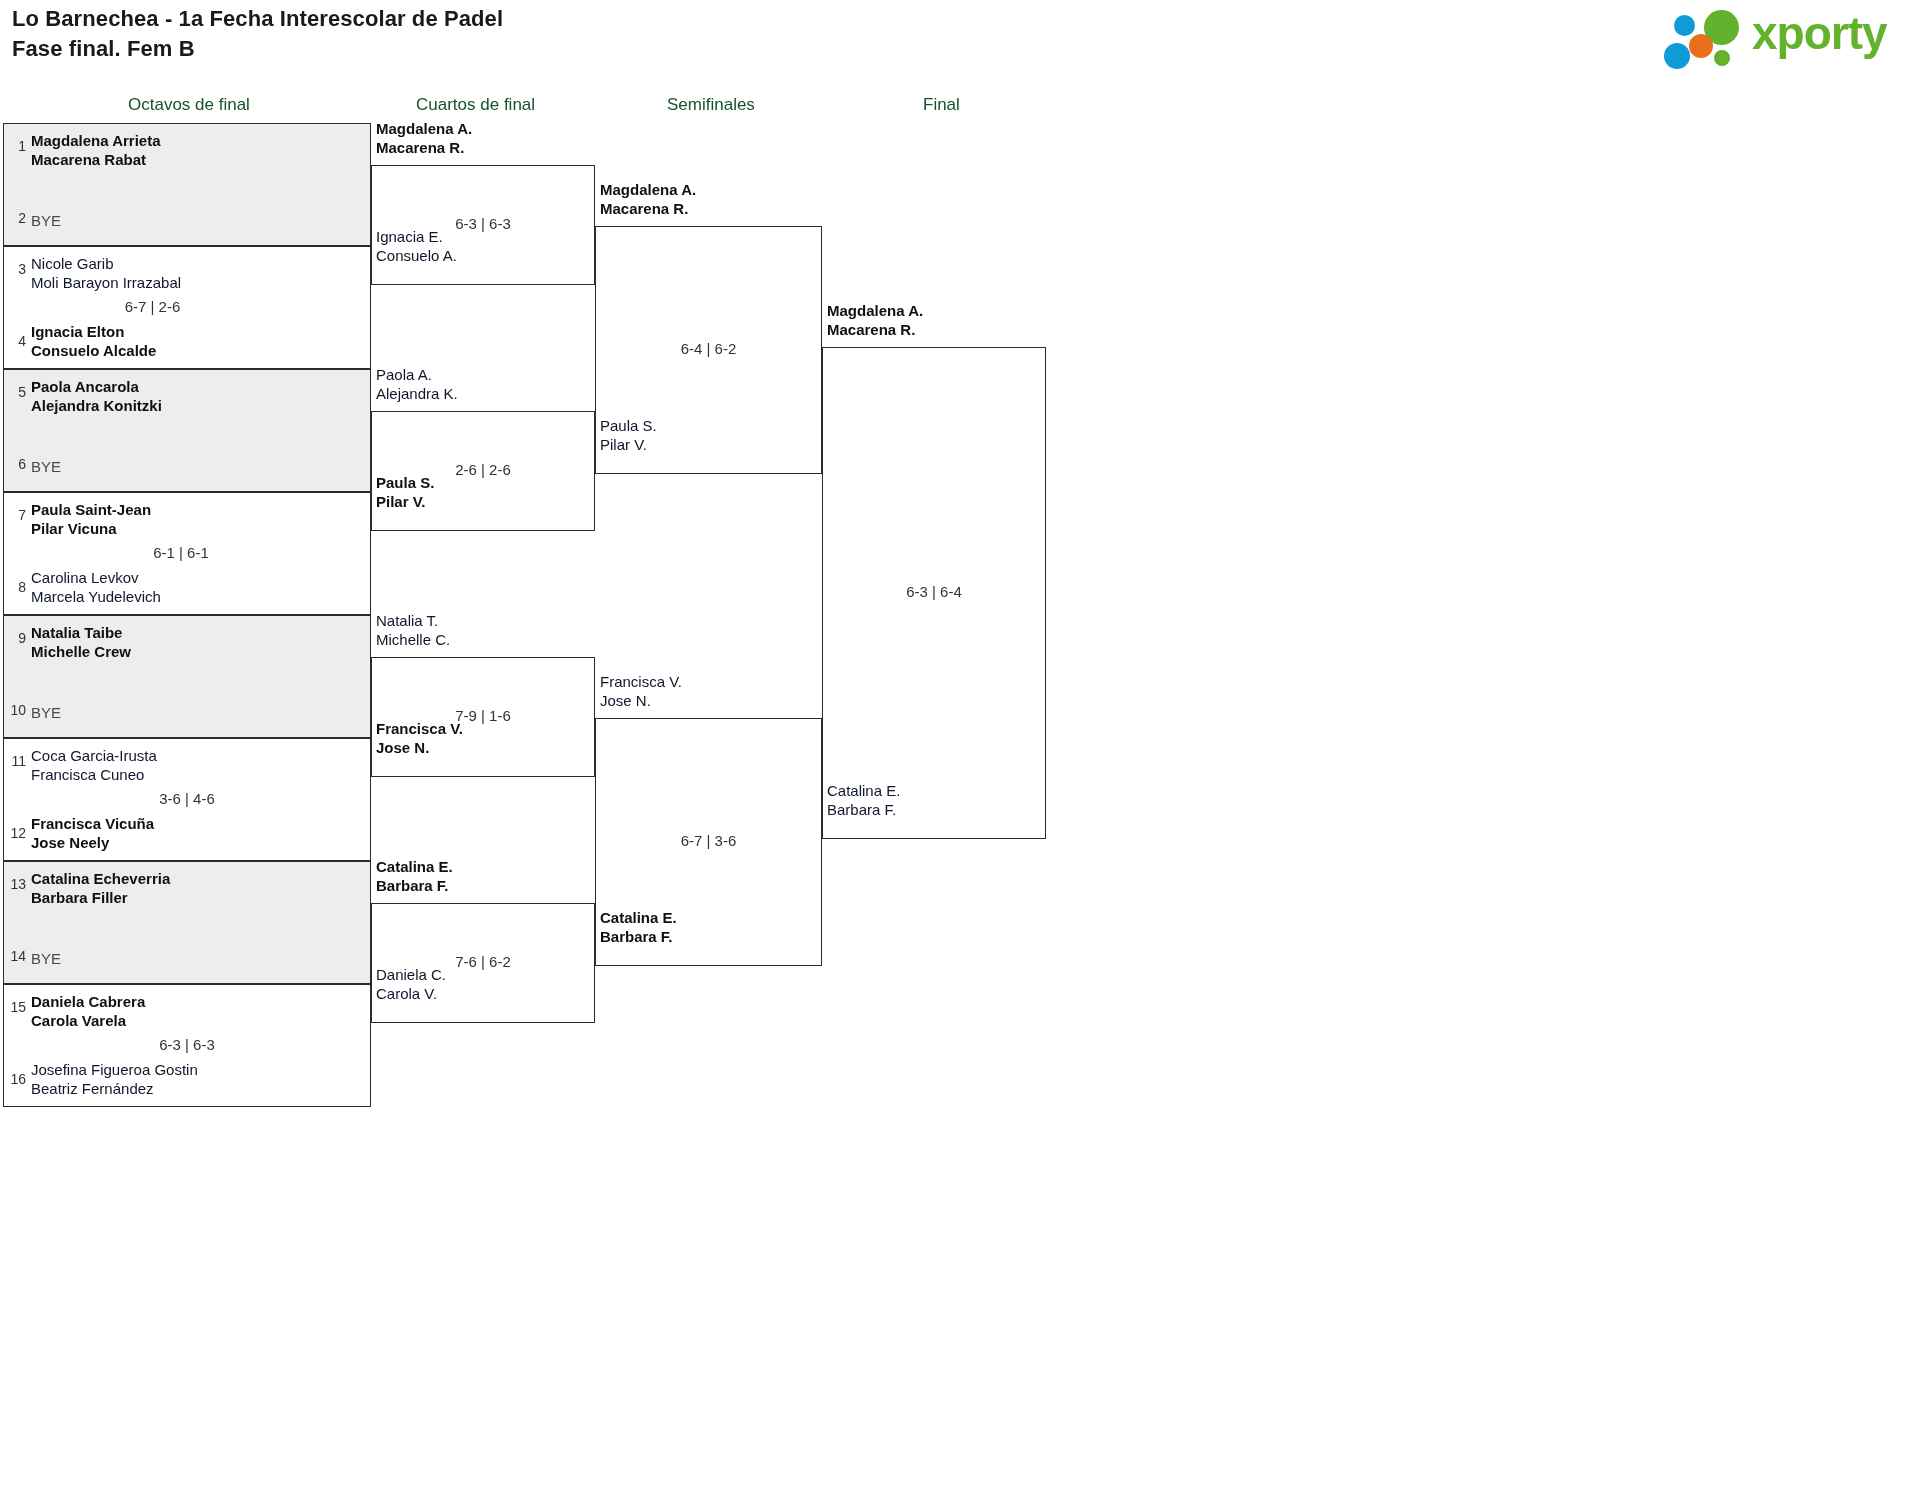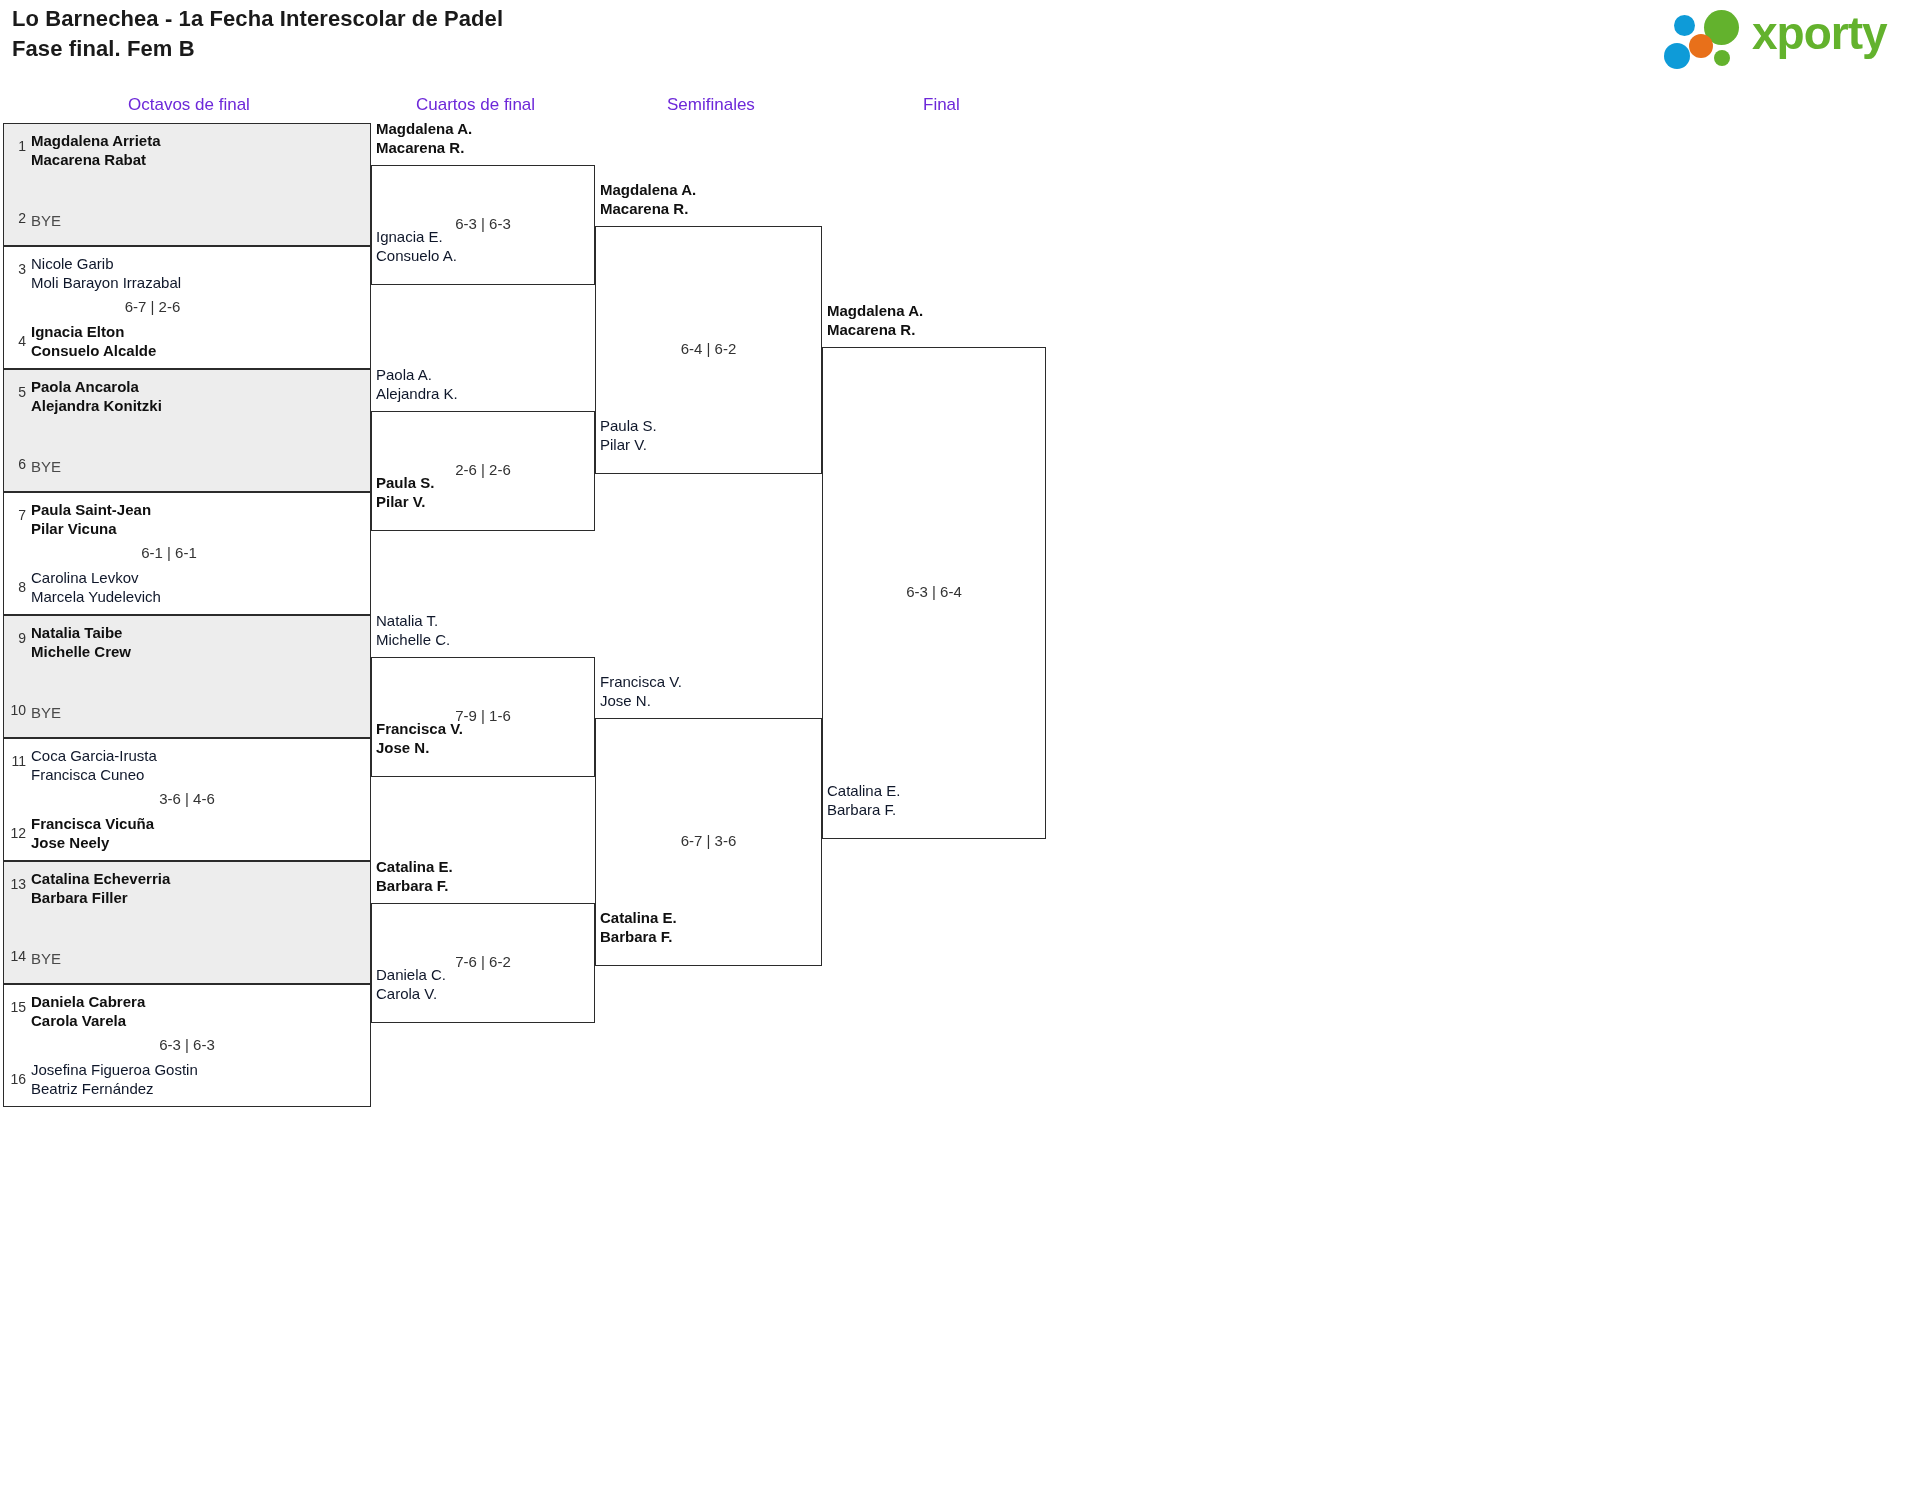--- a/index.html
+++ b/index.html
@@ -26,21 +26,21 @@
   #logo .wordmark {
     position:absolute; left:100px; top:2px;
     font-size:46px; font-weight:bold; letter-spacing:-1px;
     line-height:1;
   }
   #logo .dot { position:absolute; border-radius:50%; }
 
   
   .round-header {
     position:absolute; top:95px;
-    font-size:17px; color:#6d28d9; white-space:nowrap;
+    font-size:17px; color:#14532d; white-space:nowrap;
   }
 
   
   #bracket { position:absolute; left:0; top:0; width:1920px; height:1492px; }
 
   .cell {
     position:absolute;
     border:1px solid #2b2b2b;
     background:#ffffff;
   }
@@ -124,21 +124,21 @@
     <div class="seed" style="left:6px; top:507px;">7</div>
     <div class="seed" style="left:6px; top:579px;">8</div>
     <div class="team win" style="left:31px; top:500px;">
       <div>Paula Saint-Jean</div>
       <div>Pilar Vicuna</div>
     </div>
     <div class="team" style="left:31px; top:568px;">
       <div>Carolina Levkov</div>
       <div>Marcela Yudelevich</div>
     </div>
-    <div class="score" style="left:3px; top:543.5px; width:332px;">6-1 | 6-1</div>
+    <div class="score" style="left:15px; top:543.5px; width:332px;">6-1 | 6-1</div>
     <div class="cell shaded" style="left:3px; top:615px; width:368px; height:123px;"></div>
     <div class="seed" style="left:6px; top:630px;">9</div>
     <div class="seed" style="left:6px; top:702px;">10</div>
     <div class="team win" style="left:31px; top:623px;">
       <div>Natalia Taibe</div>
       <div>Michelle Crew</div>
     </div>
     <div class="team bye" style="left:31px; top:703px;">
       <div>BYE</div>
     </div>

